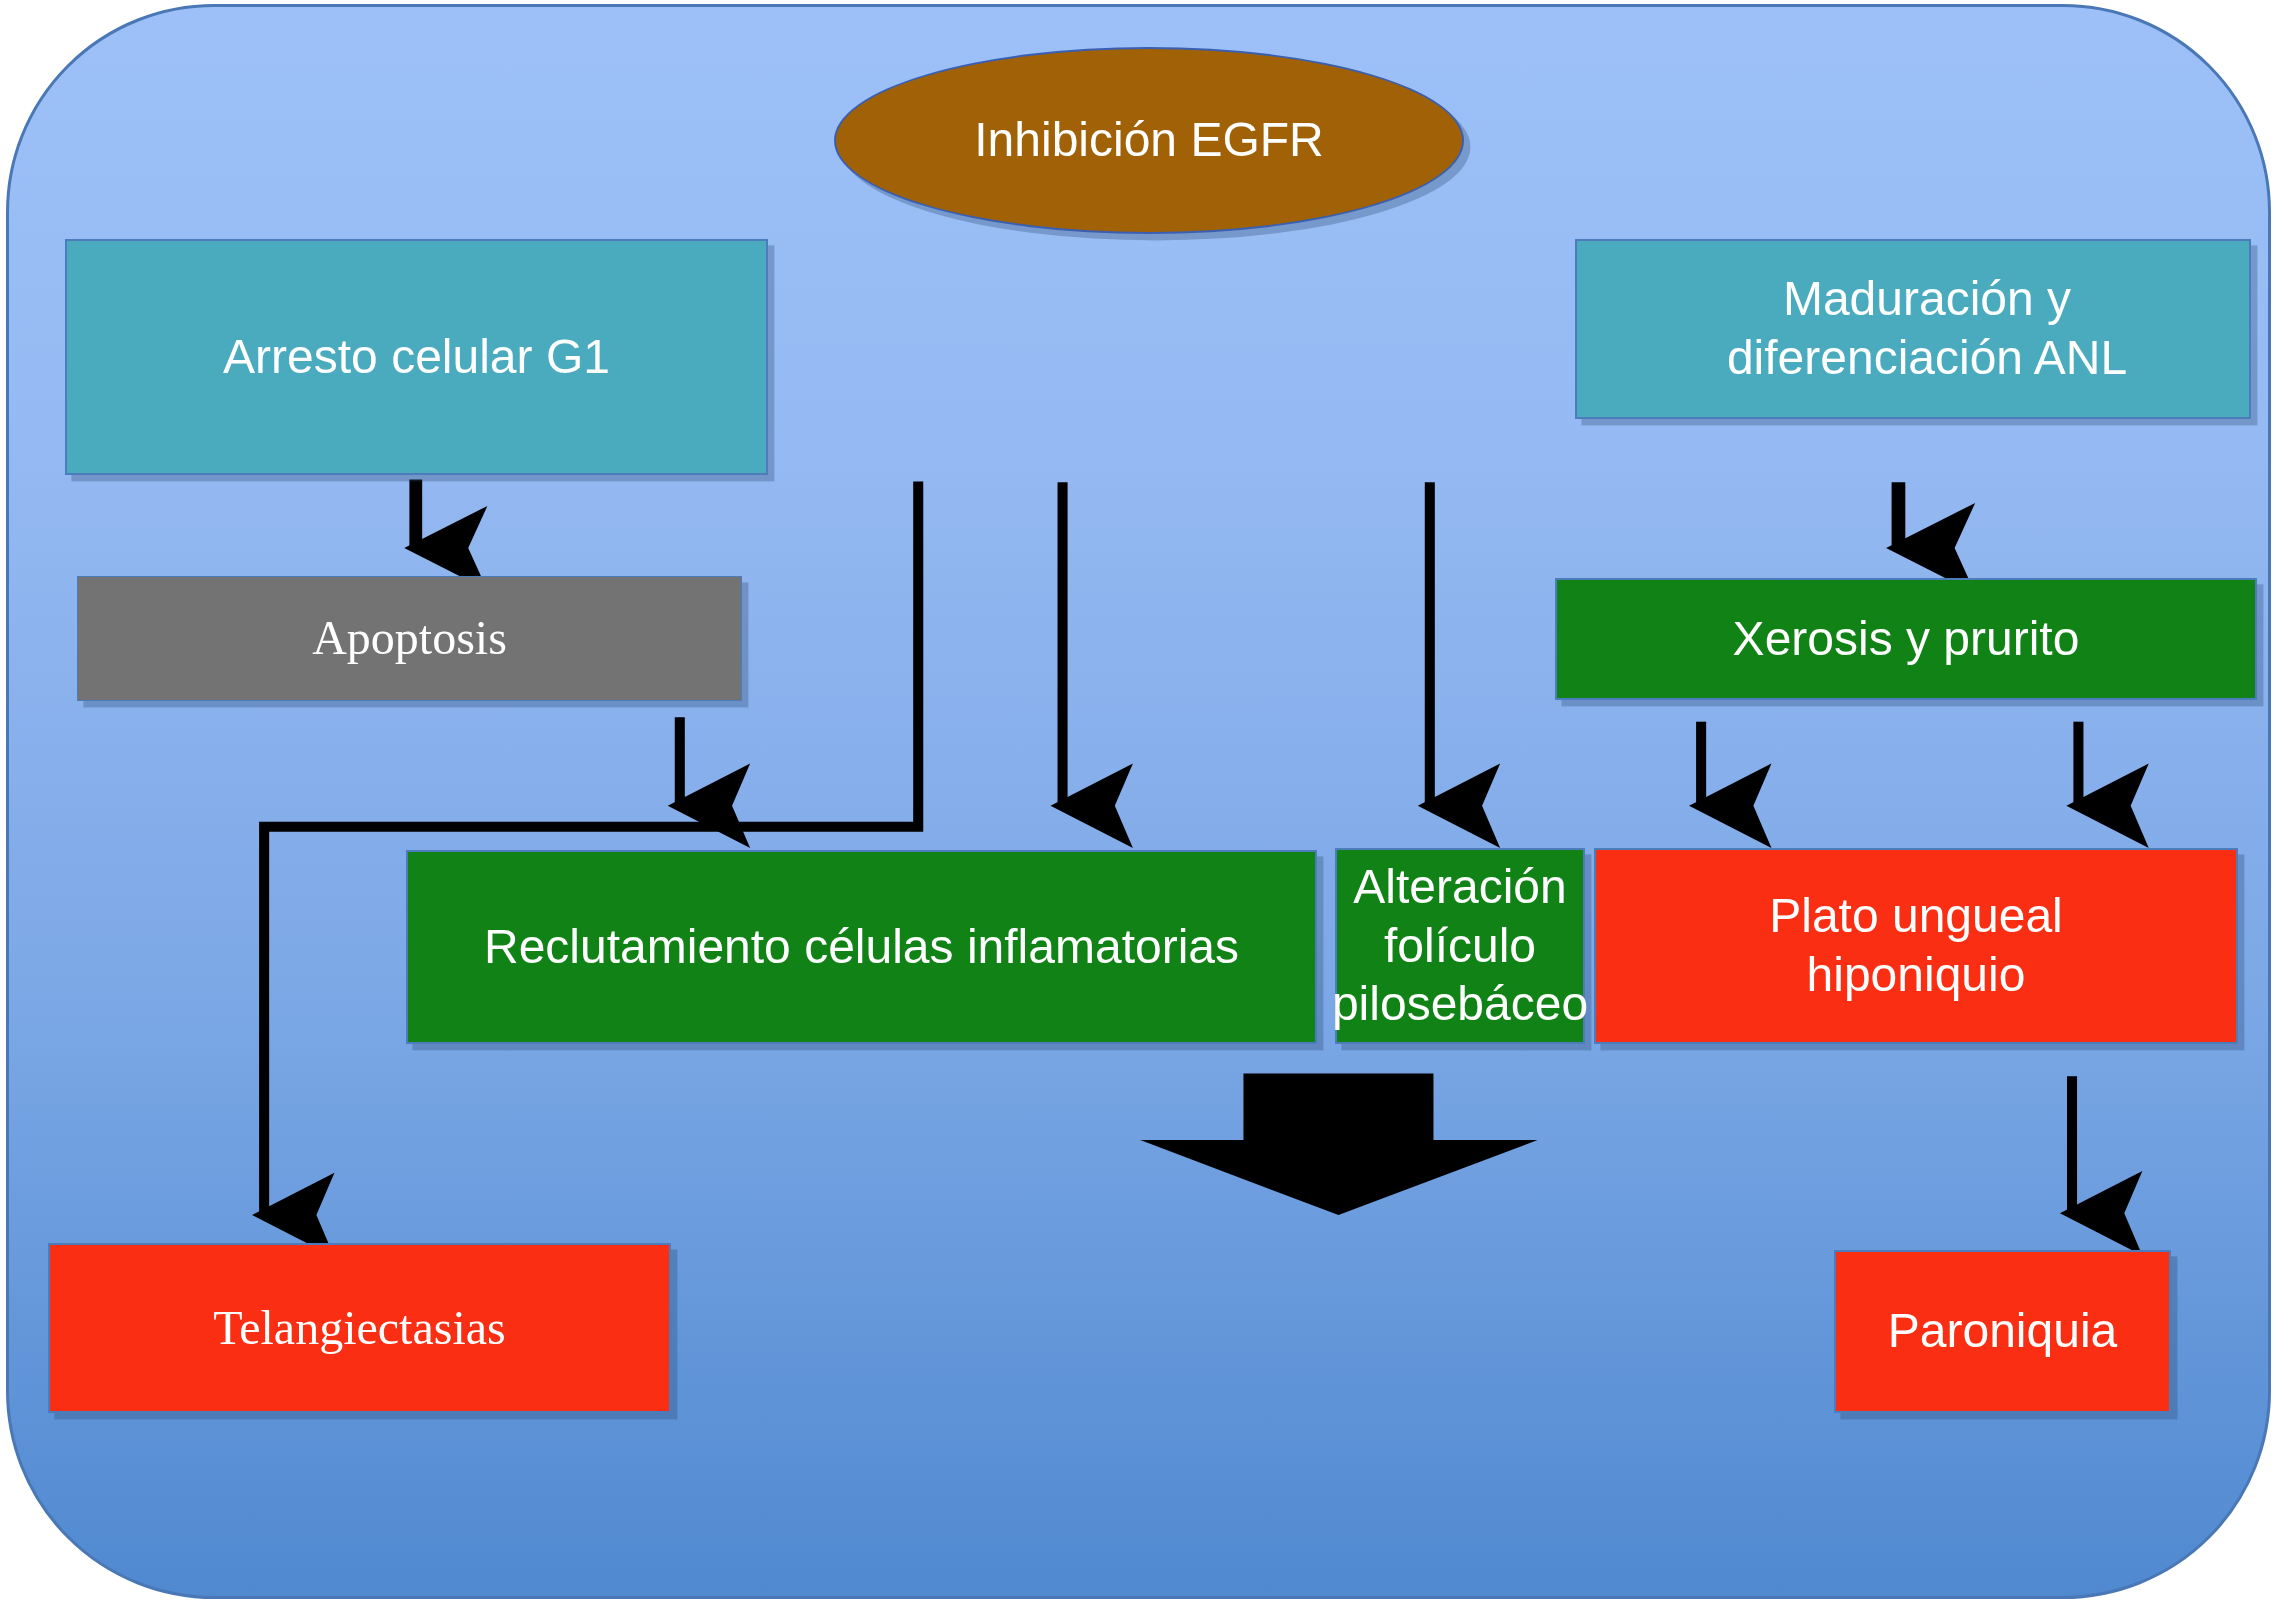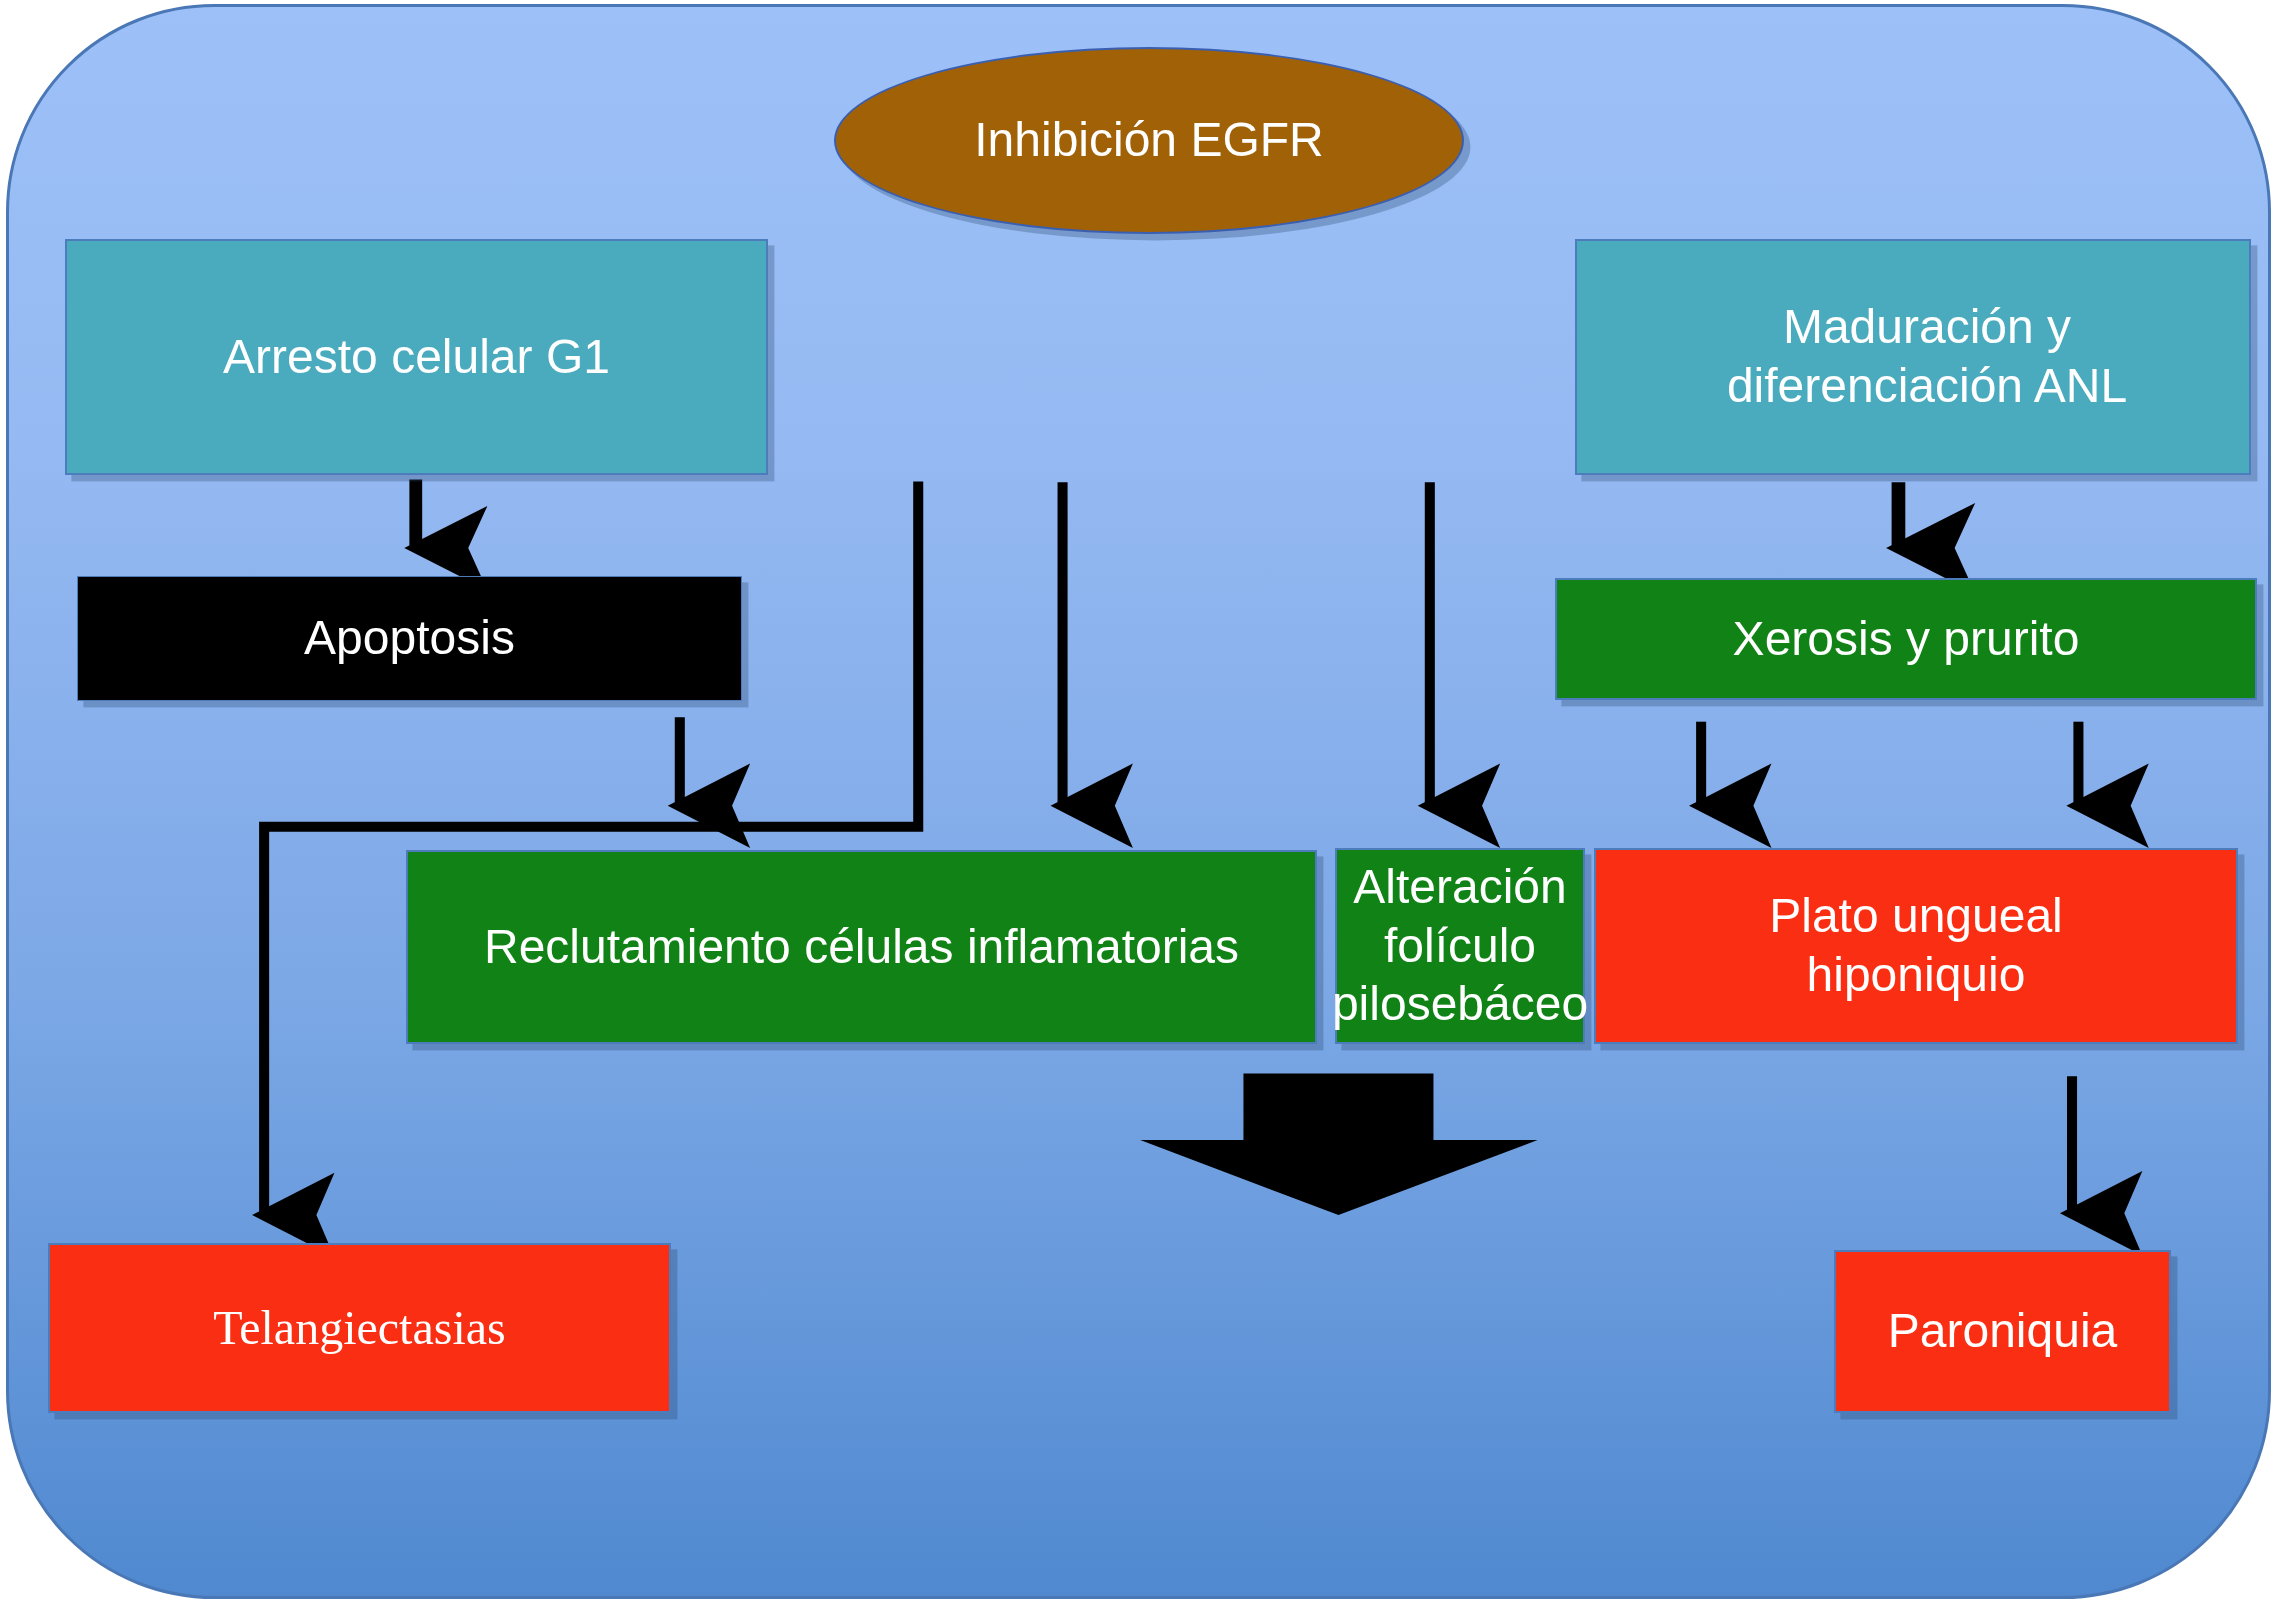--- a/index.html
+++ b/index.html
@@ -35,23 +35,24 @@
     background:#a16207;
     border:2.7px solid #3a5fb0;
     font-size:48px;
   }
   .teal{
     background:#49abbd;
     border:2.7px solid #4c7cbb;
     font-size:48px;
   }
   .black{
-    background:#000000;
+    background:#737373;
     border:1.8px solid #4c7cbb;
     font-size:48px;
+    font-family:Liberation Serif, serif;
   }
   .green{
     background:#118316;
     border:2.7px solid #4c7cbb;
     font-size:48px;
   }
   .red{
     background:#fa2e12;
     border:2.7px solid #4c7cbb;
     font-size:48px;
@@ -98,21 +99,21 @@
     <line x1="2268" y1="1178" x2="2268" y2="1328" stroke="#000000" stroke-width="11" marker-end="url(#ah)"></line>
 
     <polygon points="1361,1175 1569,1175 1569,1248 1683,1248 1465,1330 1248,1248 1361,1248" fill="#000000"></polygon>
   </svg>
 
   <div class="node ellipse shadowed" style="left:834px;top:47px;width:630px;height:187px;">Inhibición EGFR</div>
 
   <div class="node teal shadowed" style="left:65px;top:239px;width:703px;height:236px;">Arresto celular  G1</div>
 
 
-  <div class="node teal shadowed" style="left:1575px;top:239px;width:676px;height:236px;padding-left:28px;">Maduración y
+  <div class="node teal shadowed" style="left:1575px;top:239px;width:676px;height:180px;padding-left:28px;">Maduración y
 diferenciación ANL</div>
 
   <div class="node black shadowed" style="left:77px;top:576px;width:665px;height:125px;">Apoptosis</div>
 
   <div class="node green shadowed" style="left:1555px;top:578px;width:702px;height:122px;text-align:center;">Xerosis y prurito</div>
 
   <div class="node green shadowed" style="left:406px;top:850px;width:911px;height:194px;">Reclutamiento células inflamatorias</div>
 
   <div class="node green shadowed" style="left:1335px;top:848px;width:250px;height:196px;">Alteración folículo
 pilosebáceo</div>

